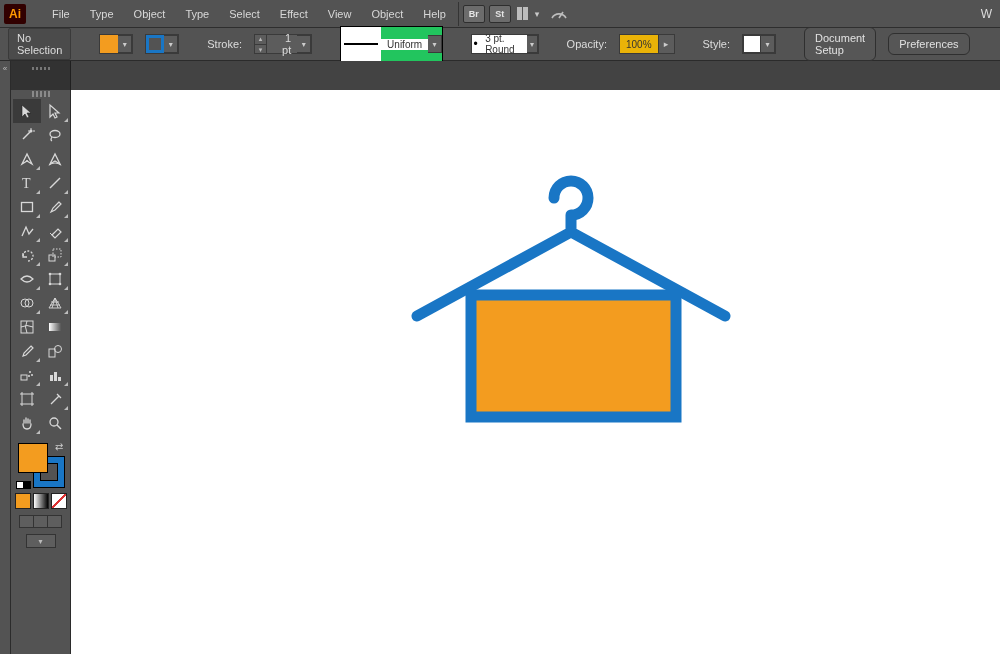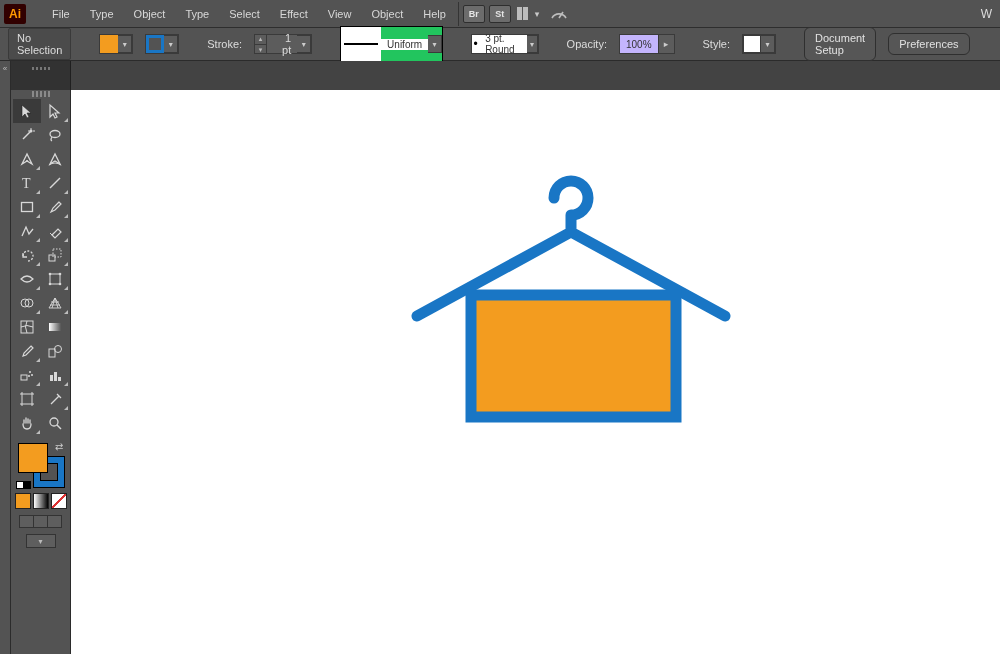--- a/index.html
+++ b/index.html
@@ -32,21 +32,21 @@
   .numfield .updn span{height:10px;font-size:7px;color:#bbb;text-align:center;line-height:10px;border-right:1px solid #3a3a3a}
   .numfield .updn span+span{border-top:1px solid #3a3a3a}
   .numfield .val{padding:0 6px;min-width:30px;text-align:right}
   .linebox{display:flex;align-items:center;height:37px;border:1px solid #000000;background:#22c55e}
   .linebox .prev{width:40px;height:100%;background:#fff;display:flex;align-items:center;justify-content:center}
   .linebox .prev .ln{width:34px;height:2px;background:#000}
   .linebox .txt{padding:0 6px;font-size:10px;color:#333;background:#fff}
   .capbox{display:flex;align-items:center;height:20px;border:1px solid #3a3a3a;background:#fff;color:#333}
   .capbox .dot{width:10px;text-align:center;font-size:12px;color:#000}
   .capbox .txt{padding:0 6px;font-size:10px}
-  .opfield{display:flex;align-items:center;height:20px;border:1px solid #3a3a3a;background:#c4b5fd;color:#333}
+  .opfield{display:flex;align-items:center;height:20px;border:1px solid #3a3a3a;background:#eab308;color:#333}
   .opfield .txt{padding:0 6px;font-size:10px;min-width:34px}
   .opfield .arr{width:16px;height:100%;background:#5c5c5c;display:flex;align-items:center;justify-content:center;color:#ccc;font-size:9px;border-left:1px solid #3a3a3a}
   .style-sw{width:18px;height:18px;background:#fff;border:1px solid #3a3a3a}
   .btn{padding:4px 10px;border:1px solid #2f2f2f;background:#565656;border-radius:6px;font-size:11px;color:#e2e2e2}
   .align-ico{display:flex;align-items:flex-end;gap:1px;margin-left:2px}
   .align-ico span{width:3px;background:#bdbdbd}
   .align-ico span:nth-child(1){height:8px}
   .align-ico span:nth-child(2){height:14px}
   .align-ico span:nth-child(3){height:10px}
   

